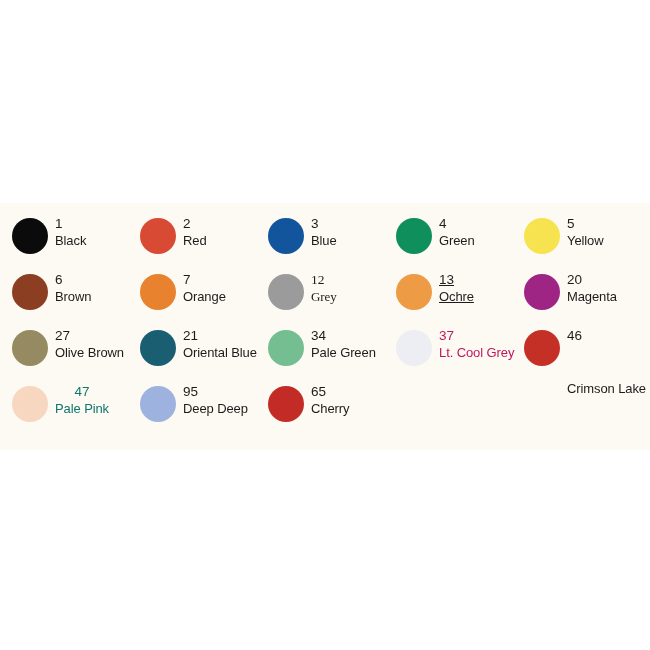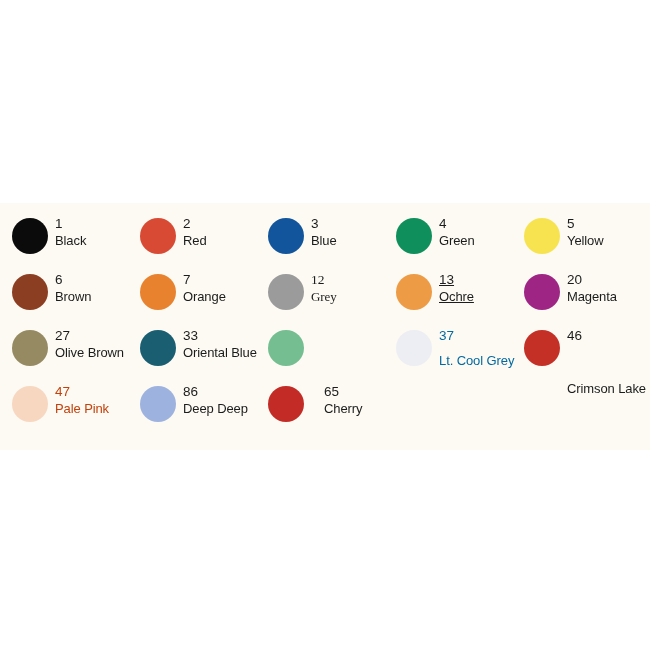--- a/index.html
+++ b/index.html
@@ -163,61 +163,65 @@
       <div class="swatch-item">
         <div class="swatch-dot" style="background: rgb(150, 138, 99);"></div>
         <div class="swatch-label" style="color: rgb(28, 28, 28); justify-content: flex-end;">
           <span class="swatch-number">27</span>
           <span class="swatch-name">Olive Brown</span>
         </div>
       </div>
       <div class="swatch-item">
         <div class="swatch-dot" style="background: rgb(26, 94, 114);"></div>
         <div class="swatch-label" style="color: rgb(28, 28, 28);">
-          <span class="swatch-number">33</span>
+          <span class="swatch-number">21</span>
           <span class="swatch-name">Oriental Blue</span>
         </div>
       </div>
       <div class="swatch-item">
         <div class="swatch-dot" style="background: rgb(116, 190, 145);"></div>
+        <div class="swatch-label" style="color: rgb(28, 28, 28);">
+          <span class="swatch-number">34</span>
+          <span class="swatch-name">Pale Green</span>
+        </div>
       </div>
       <div class="swatch-item">
         <div class="swatch-dot" style="background: rgb(237, 238, 243);"></div>
-        <div class="swatch-label" style="color: #0369a1; gap: 8px;">
+        <div class="swatch-label" style="color: #be185d;">
           <span class="swatch-number">37</span>
           <span class="swatch-name">Lt. Cool Grey</span>
         </div>
       </div>
       <div class="swatch-item">
         <div class="swatch-dot" style="background: rgb(196, 47, 38);"></div>
         <div class="swatch-label" style="color: rgb(28, 28, 28); gap: 36px;">
           <span class="swatch-number">46</span>
           <span class="swatch-name">Crimson Lake</span>
         </div>
       </div>
     </div>
 
     <div class="swatch-row">
       <div class="swatch-item">
         <div class="swatch-dot" style="background: rgb(247, 215, 192);"></div>
-        <div class="swatch-label" style="color: #c2410c;">
+        <div class="swatch-label" style="color: #0f766e; align-items: center;">
           <span class="swatch-number">47</span>
           <span class="swatch-name">Pale Pink</span>
         </div>
       </div>
       <div class="swatch-item">
         <div class="swatch-dot" style="background: rgb(157, 178, 222);"></div>
         <div class="swatch-label" style="color: rgb(28, 28, 28);">
-          <span class="swatch-number">86</span>
+          <span class="swatch-number">95</span>
           <span class="swatch-name">Deep Deep</span>
         </div>
       </div>
       <div class="swatch-item">
         <div class="swatch-dot" style="background: rgb(195, 43, 38);"></div>
-        <div class="swatch-label" style="color: rgb(28, 28, 28); margin-left: 13px;">
+        <div class="swatch-label" style="color: rgb(28, 28, 28);">
           <span class="swatch-number">65</span>
           <span class="swatch-name">Cherry</span>
         </div>
       </div>
       <div class="swatch-item"></div>
       <div class="swatch-item"></div>
     </div>
 
   </div>
 </div>

